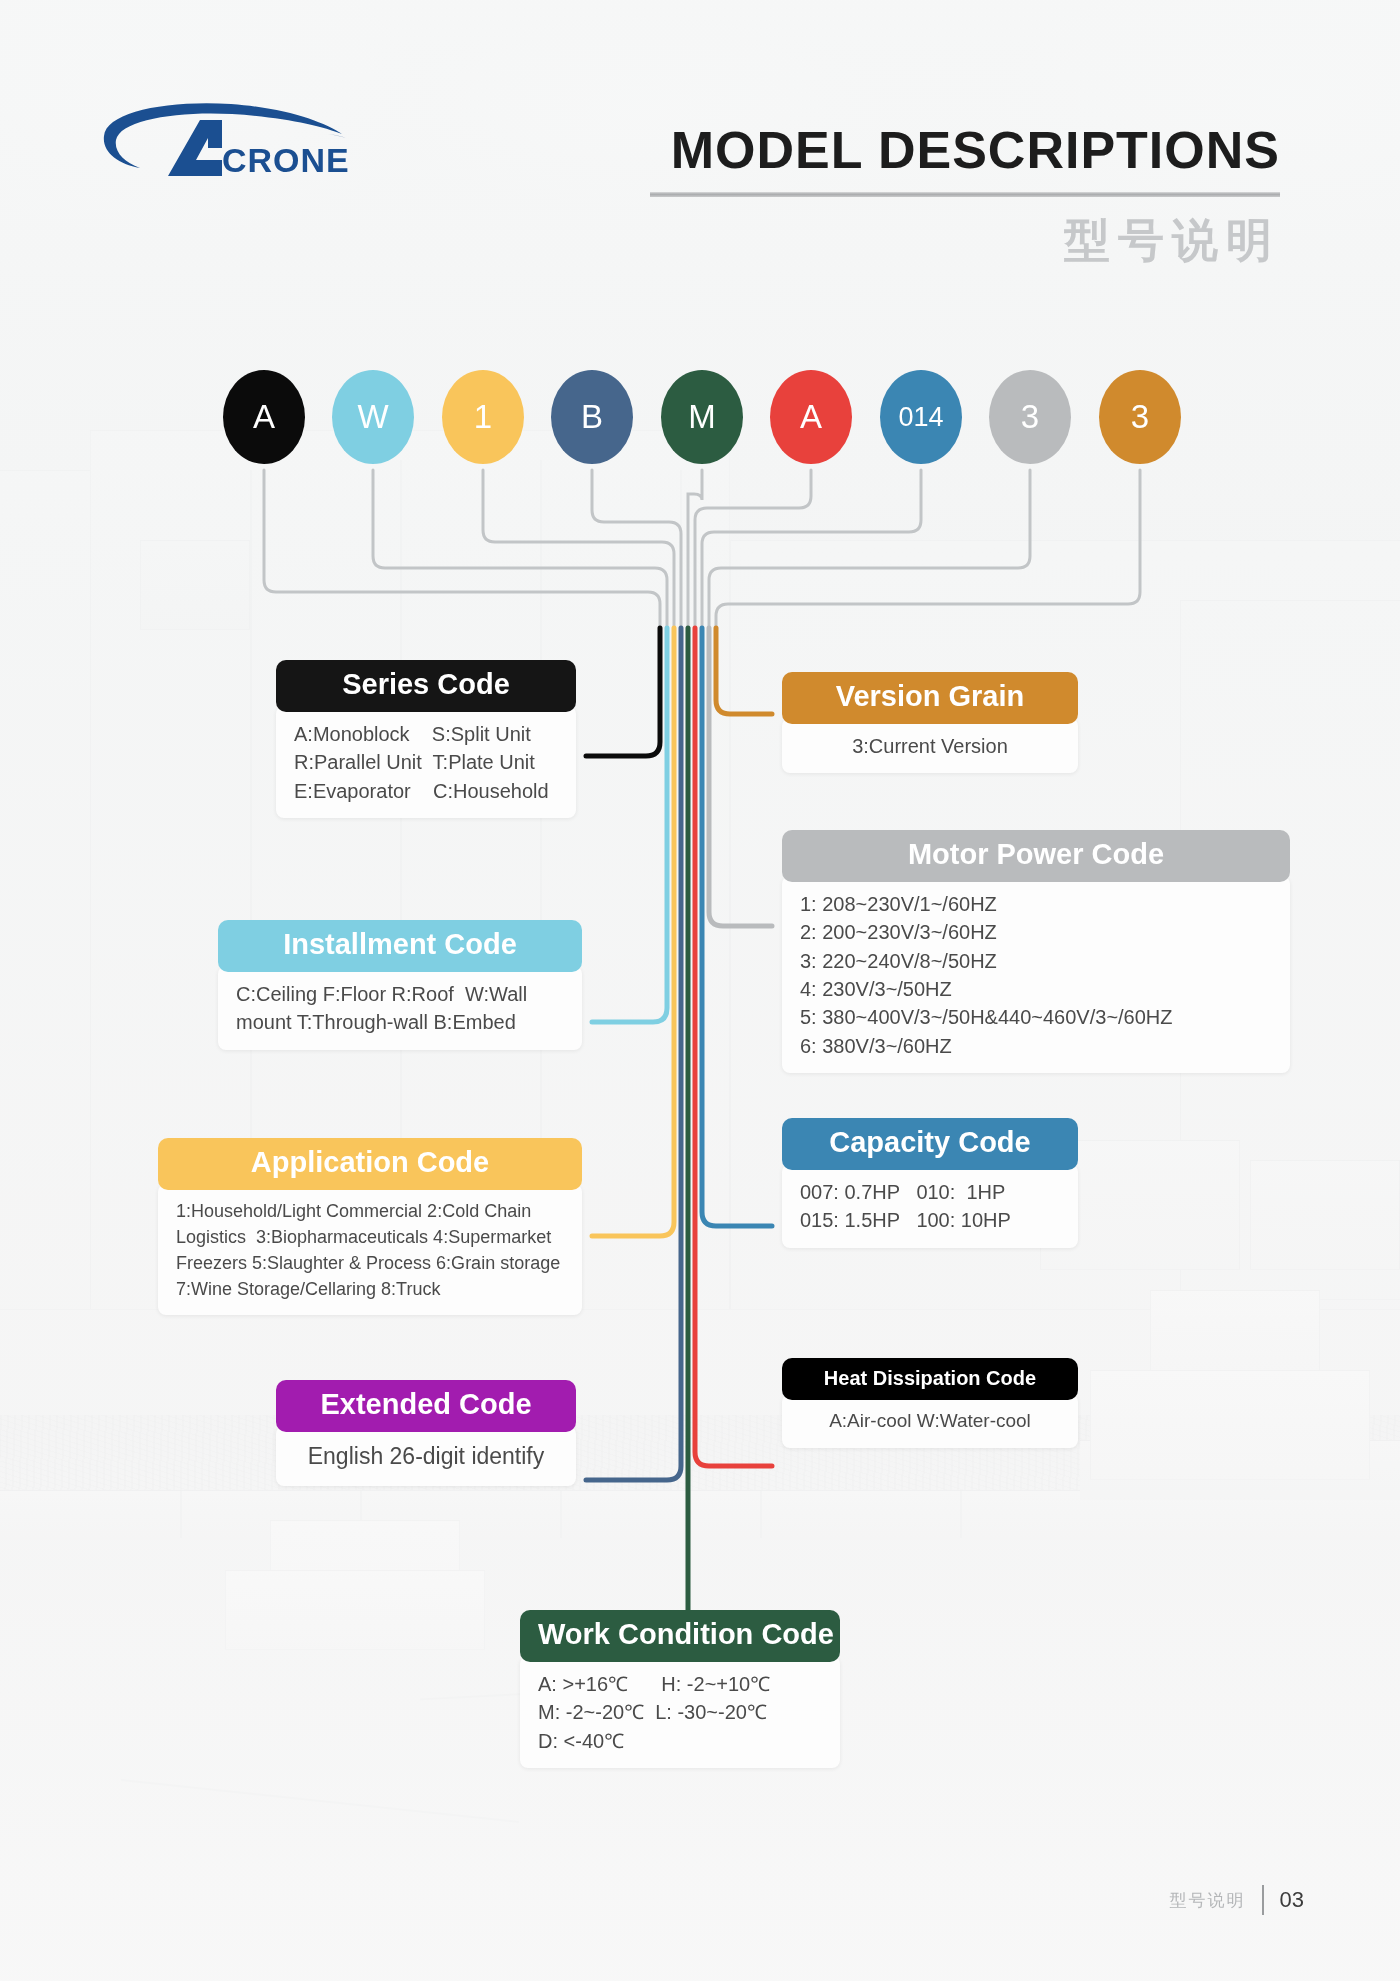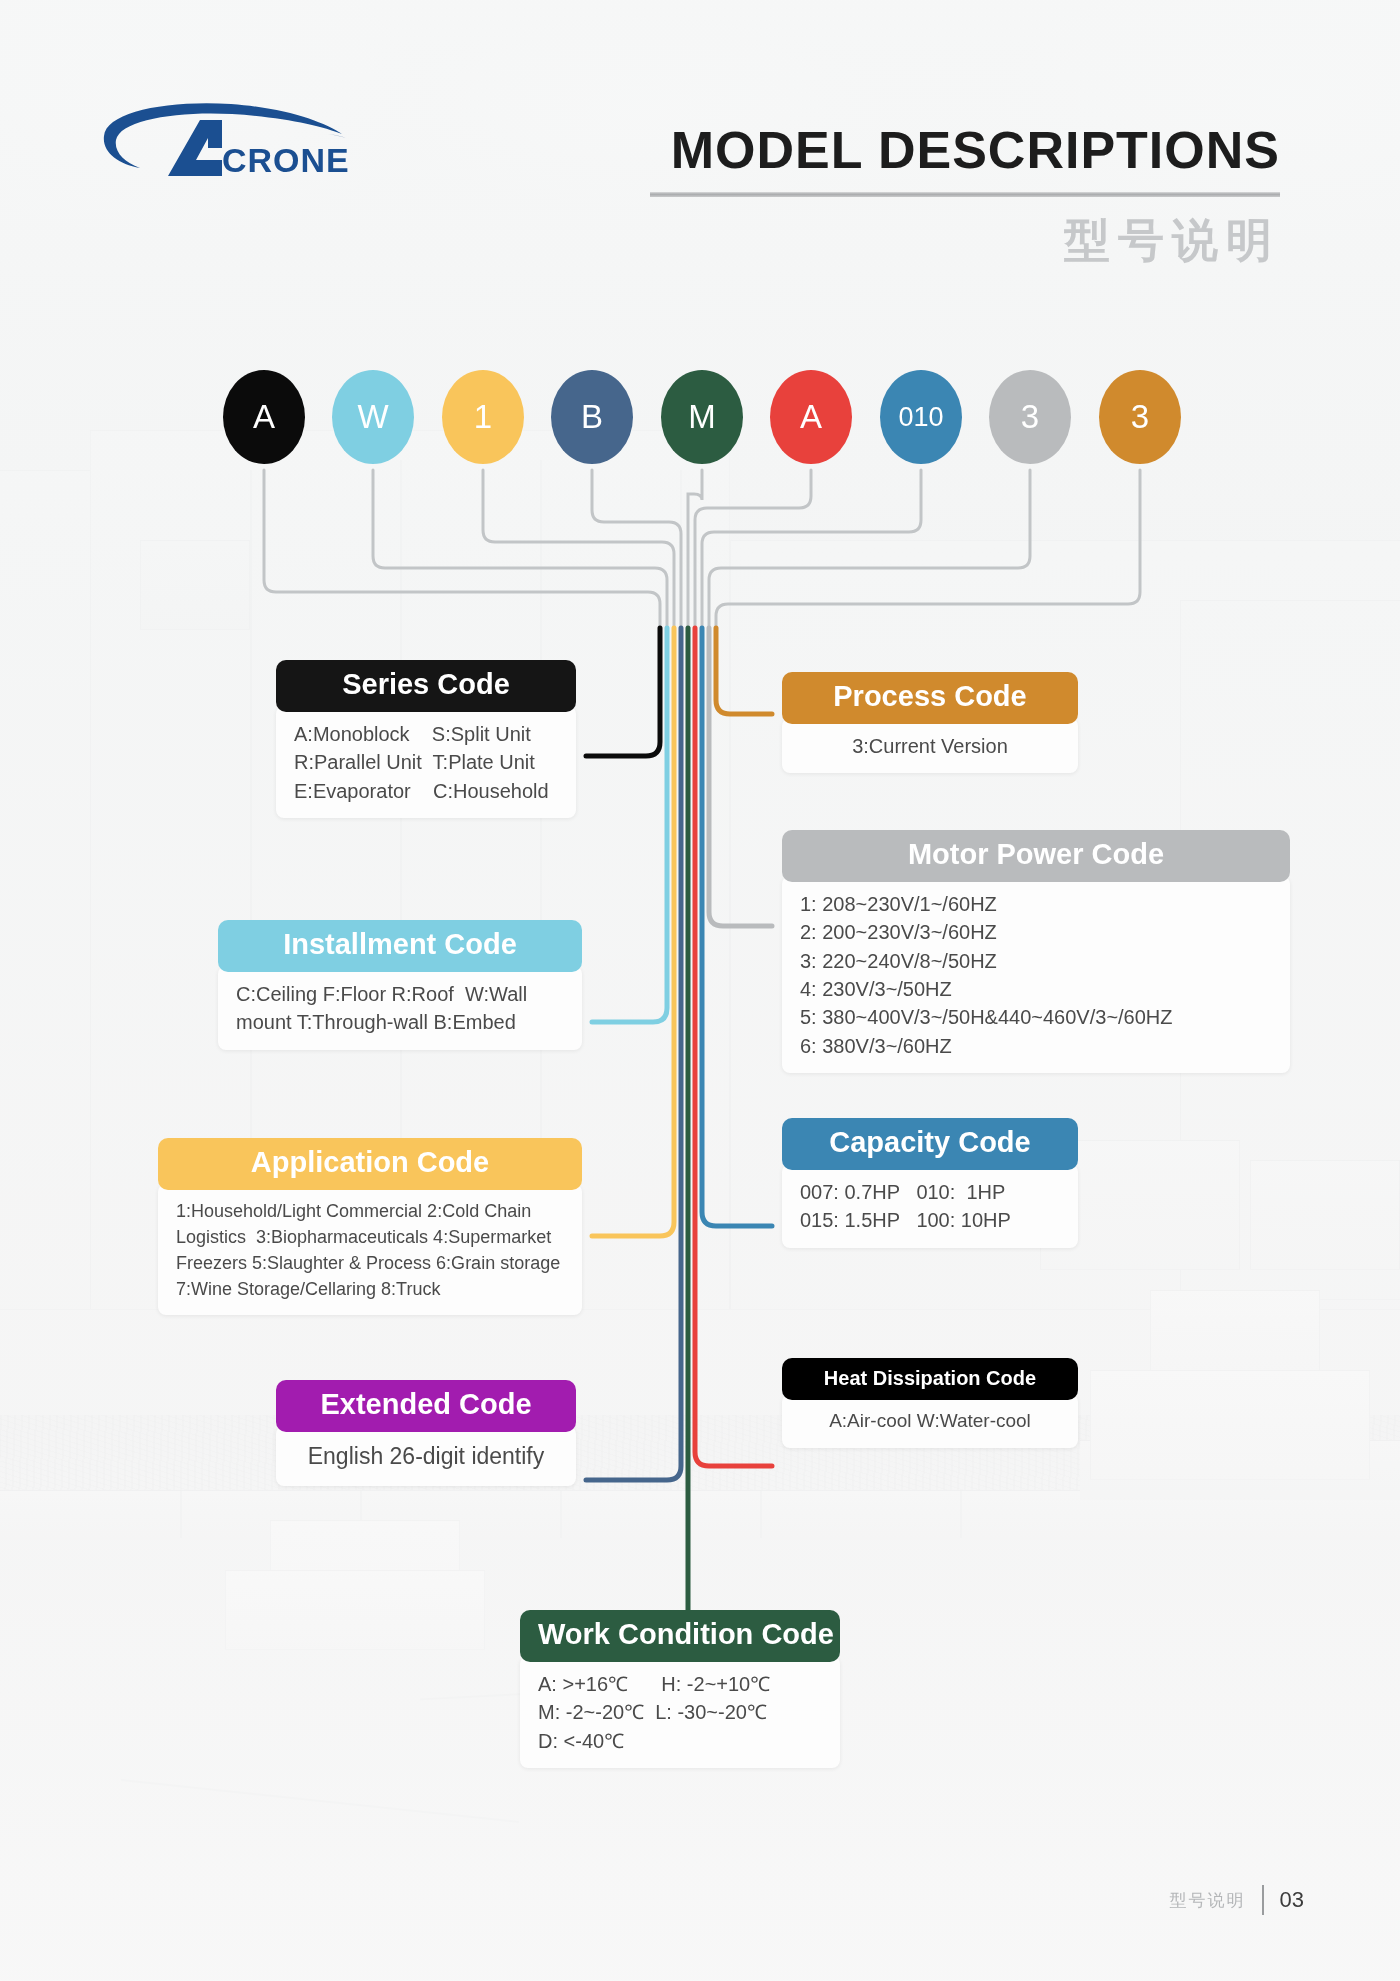--- a/index.html
+++ b/index.html
@@ -259,41 +259,41 @@
     <div class="code-circle" style="left:551px;background:#46668c;">
       <span>B</span>
     </div>
     <div class="code-circle" style="left:661px;background:#2c5c41;">
       <span>M</span>
     </div>
     <div class="code-circle" style="left:770px;background:#e8413c;">
       <span>A</span>
     </div>
     <div class="code-circle small-txt" style="left:880px;background:#3b86b3;">
-      <span>010</span>
+      <span>014</span>
     </div>
     <div class="code-circle" style="left:989px;background:#b9bbbd;">
       <span>3</span>
     </div>
     <div class="code-circle" style="left:1099px;background:#d08a2d;">
       <span>3</span>
     </div>
   </div>
 
   <div class="card" id="card-series">
     <div class="card-head">Series Code</div>
     <div class="card-body">
       <div class="row">A:Monoblock    S:Split Unit</div>
       <div class="row">R:Parallel Unit  T:Plate Unit</div>
       <div class="row">E:Evaporator    C:Household</div>
     </div>
   </div>
 
   <div class="card" id="card-version">
-    <div class="card-head">Process Code</div>
+    <div class="card-head">Version Grain</div>
     <div class="card-body">
       <div class="row">3:Current Version</div>
     </div>
   </div>
 
   <div class="card" id="card-motor">
     <div class="card-head">Motor Power Code</div>
     <div class="card-body">
       <div class="row">1: 208~230V/1~/60HZ</div>
       <div class="row">2: 200~230V/3~/60HZ</div>

